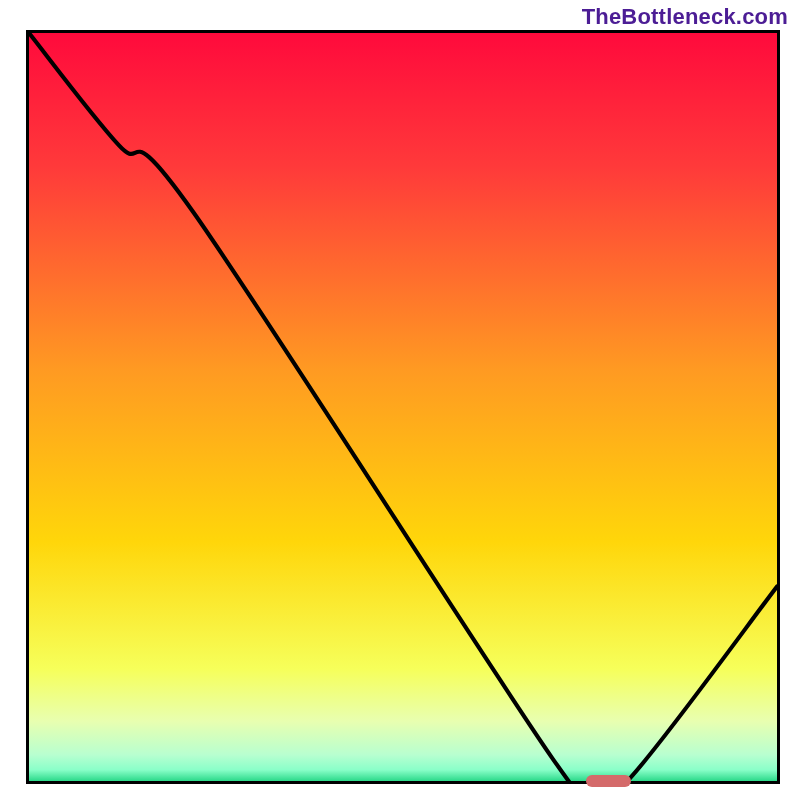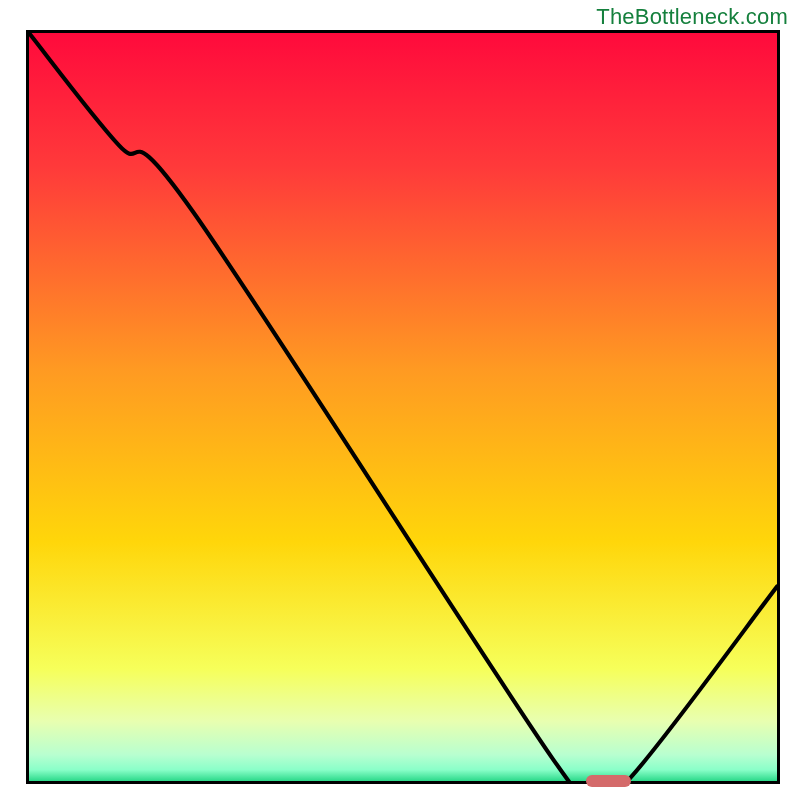--- a/index.html
+++ b/index.html
@@ -13,22 +13,22 @@
   .wrap {
     position: relative;
     width: 800px;
     height: 800px;
   }
   .watermark {
     position: absolute;
     top: 4px;
     right: 12px;
     font-size: 22px;
-    font-weight: 400;
-    color: #15803d;
+    font-weight: 700;
+    color: #4c1d95;
     letter-spacing: 0.2px;
   }
   .chart-frame {
     position: absolute;
     left: 26px;
     top: 30px;
     width: 748px;
     height: 748px;
     border: 3px solid #000;
   }

